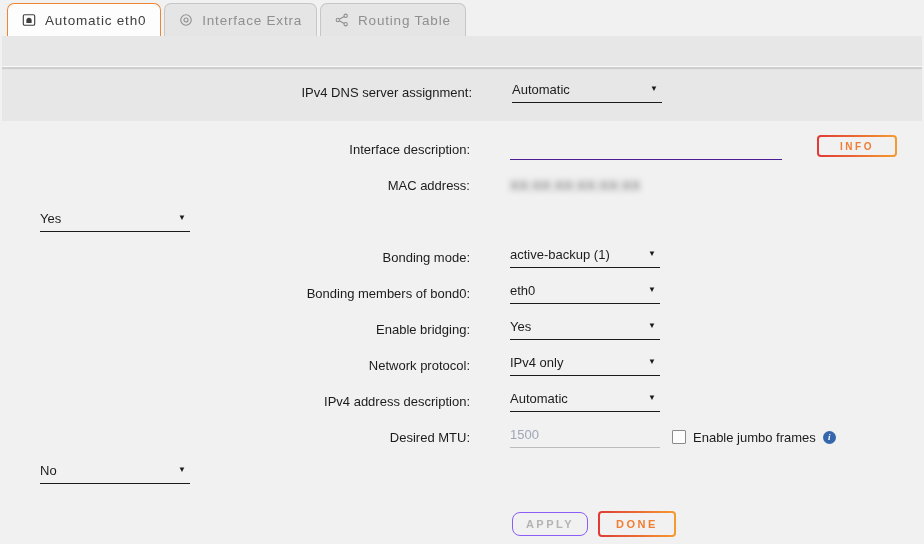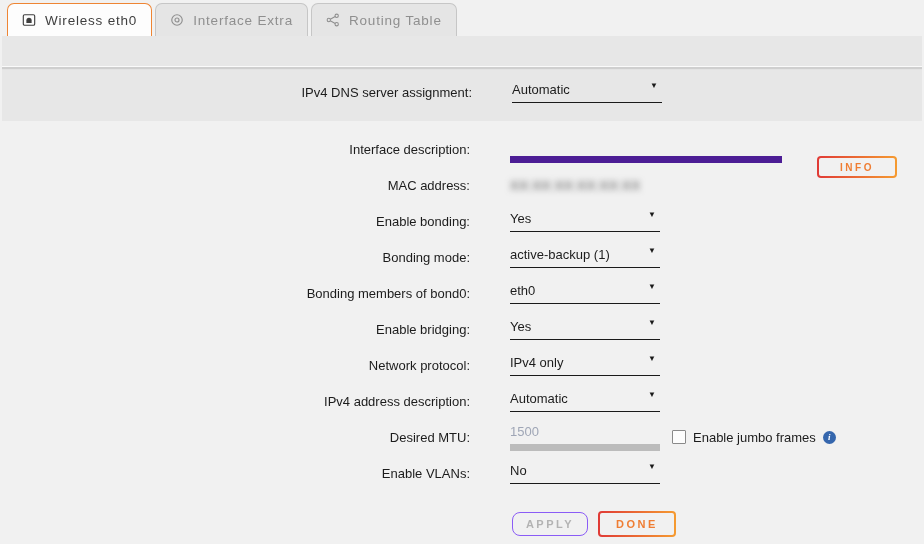--- a/index.html
+++ b/index.html
@@ -31,40 +31,40 @@
   .band{background:#e7e7e7;margin:0 2px;}
   .band1{height:30px;}
   .divider{height:2px;background:#cfcfcf;border-top:1px solid #fafafa;border-bottom:1px solid #e3e3e3;margin:0 2px;}
   .band2{height:51px;padding-top:4px;box-sizing:border-box;}
   
   .row{display:flex;align-items:center;height:36px;position:relative;}
   .row.first{margin-top:10px;}
   .lbl{width:470px;text-align:right;flex:0 0 470px;color:#1c1c1c;}
   .ctl{margin-left:40px;display:flex;align-items:center;}
   .select{
-    width:150px;display:flex;justify-content:space-between;align-items:flex-start;
+    width:150px;display:flex;justify-content:space-between;align-items:center;
     border-bottom:1px solid #1a1a1a;padding-bottom:5px;cursor:pointer;
   }
   .select .caret{font-size:8px;color:#1a1a1a;line-height:1;padding-right:4px;}
   input.txt{
-    width:272px;border:none;border-bottom:7px solid #4c1d95;background:transparent;
+    width:272px;border:none;border-bottom:1px solid #4c1d95;background:transparent;
     font-family:inherit;font-size:13px;color:#1c1c1c;padding:0 0 5px 0;outline:none;
   }
   input.txt:disabled{color:#9fa6b6;border-bottom-color:#bcbcbc;width:150px;}
   .mac-blur{filter:blur(3px);color:#4a4a4a;letter-spacing:0.5px;user-select:none;}
   
   .grad-btn{
     display:inline-block;padding:2px;border-radius:4px;
     background:linear-gradient(90deg,#e03a36,#f59b31);cursor:pointer;
   }
   .grad-btn .inner{
     background:#f1f1f1;border-radius:2px;display:flex;align-items:center;justify-content:center;
     color:#ef7d33;font-weight:bold;font-size:11px;letter-spacing:2.5px;
   }
-  .info-btn{position:absolute;right:27px;top:25px;text-align:center;}
+  .info-btn{position:absolute;right:27px;top:4px;text-align:center;}
   .info-btn .inner{width:76px;height:18px;font-size:10px;}
   .btn-row{display:flex;gap:10px;margin:20px 0 0 512px;align-items:center;}
   .apply-btn{
     width:74px;height:22px;border:1px solid #8b5cf6;border-radius:8px;
     background:transparent;color:#b3b3b3;font-weight:bold;font-size:11px;letter-spacing:2.5px;
     display:flex;align-items:center;justify-content:center;cursor:default;
   }
   .done-btn .inner{width:74px;height:22px;}
   
   .jumbo{display:flex;align-items:center;margin-left:12px;gap:7px;}
@@ -81,21 +81,21 @@
 <body>
 
 <div class="tabbar">
   <div class="tab active">
     <span>
       <svg width="14" height="14" viewBox="0 0 16 16">
         <rect x="1.5" y="2" width="13" height="12" rx="1.5" fill="none" stroke="currentColor" stroke-width="1.3"></rect>
         <path d="M5 11.5 v-3.2 a3 3 0 0 1 6 0 v3.2 z" fill="currentColor"></path>
       </svg>
     </span>
-    <span>Wireless eth0</span>
+    <span>Automatic eth0</span>
   </div>
   <div class="tab">
     <span>
       <svg width="14" height="14" viewBox="0 0 16 16" fill="none" stroke="currentColor" stroke-width="1.3">
         <circle cx="8" cy="8" r="6"></circle>
         <circle cx="8" cy="8" r="2.3"></circle>
       </svg>
     </span>
     <span>Interface Extra</span>
   </div>
@@ -139,21 +139,20 @@
   </div>
 
   <div class="row">
     <div class="lbl">MAC address:</div>
     <div class="ctl">
       <span class="mac-blur">XX:XX:XX:XX:XX:XX</span>
     </div>
   </div>
 
   <div class="row">
-    <div class="lbl">Enable bonding:</div>
     <div class="ctl">
       <div class="select">
         <span>Yes</span>
         <span class="caret">▼</span>
       </div>
     </div>
   </div>
 
   <div class="row">
     <div class="lbl">Bonding mode:</div>
@@ -211,21 +210,20 @@
       <input class="txt" type="text" disabled="" value="1500" style="">
       <div class="jumbo">
         <span class="checkbox"></span>
         <span>Enable jumbo frames</span>
         <span class="info-icon">i</span>
       </div>
     </div>
   </div>
 
   <div class="row">
-    <div class="lbl">Enable VLANs:</div>
     <div class="ctl">
       <div class="select">
         <span>No</span>
         <span class="caret">▼</span>
       </div>
     </div>
   </div>
 
   <div class="btn-row">
     <div class="apply-btn">APPLY</div>

